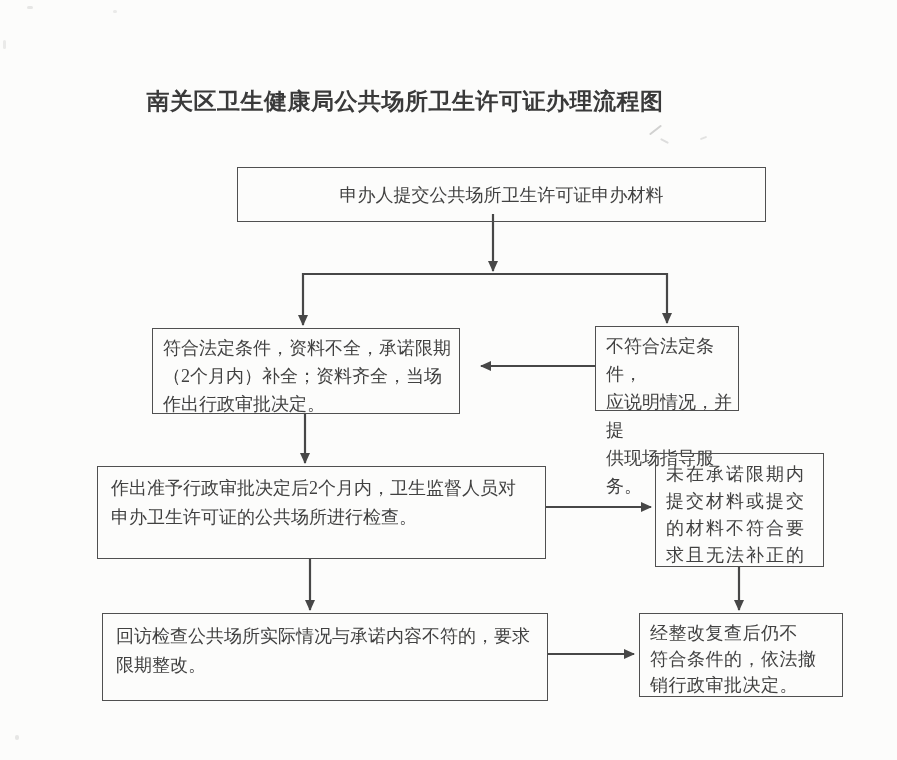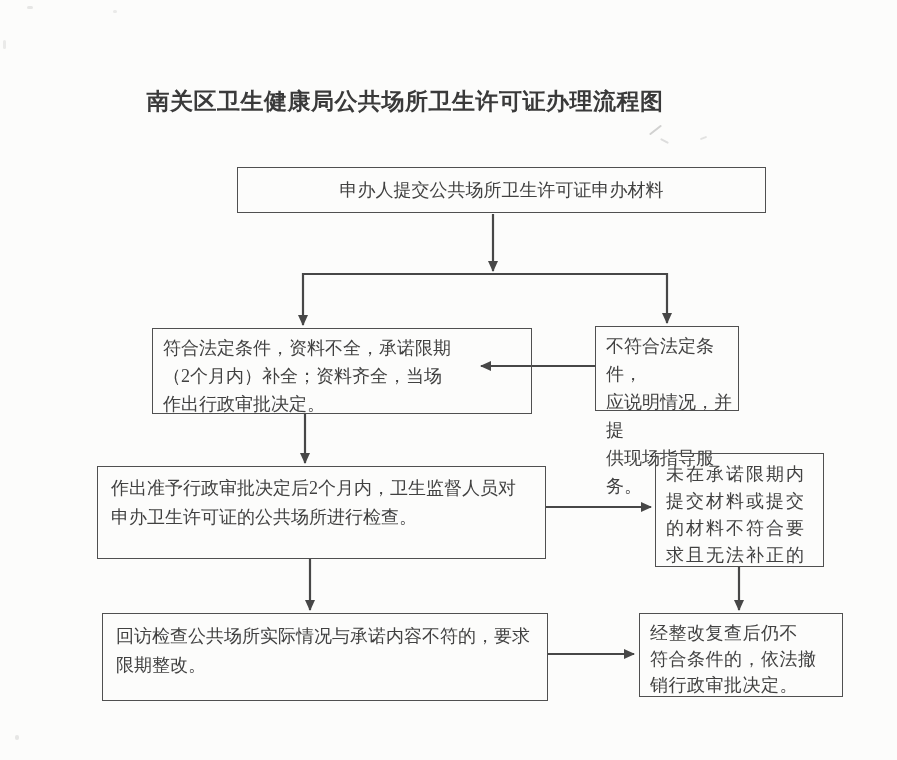--- a/index.html
+++ b/index.html
@@ -24,27 +24,27 @@
     position:absolute;box-sizing:border-box;
     border:1.6px solid #505050;
     background:transparent;
     color:#414141;font-size:18px;
     white-space:pre-line;
   }
   .node.center{
     display:flex;align-items:center;justify-content:center;
     text-align:center;white-space:nowrap;
   }
-  #node-qualified       {left:152px;top:328px;width:380px;height:86px;padding:5px 6px 0 10px;line-height:28px;}
+  #node-qualified       {left:152px;top:328px;width:308px;height:86px;padding:5px 6px 0 10px;line-height:28px;}
   #node-not-qualified   {left:595px;top:326px;width:144px;height:85px;padding:5px 4px 0 10px;line-height:28px;}
   #node-inspection      {left:97px; top:466px;width:449px;height:93px;padding:7px 4px 4px 13px;line-height:29px;}
   #node-overdue         {left:655px;top:453px;width:169px;height:114px;padding:7px 5px 0 10px;line-height:27px;letter-spacing:2px;}
   #node-revisit         {left:102px;top:613px;width:446px;height:88px;padding:8px 2px 0 13px;line-height:29px;}
   #node-revoke          {left:639px;top:613px;width:204px;height:84px;padding:6px 4px 0 10px;line-height:26px;letter-spacing:0.5px;}
-  #node-submit          {left:237px;top:167px;width:529px;height:46px;}
+  #node-submit          {left:237px;top:167px;width:529px;height:55px;}
   svg.arrows{position:absolute;left:0;top:0;width:897px;height:760px;pointer-events:none;}
   svg.arrows line{stroke:#474747;stroke-width:2.2;}
   .artifact{position:absolute;background:rgba(110,110,110,0.30);border-radius:2px;}
   #art1{left:648px;top:129px;width:15px;height:2px;transform:rotate(-38deg);}
   #art2{left:660px;top:140px;width:9px;height:2px;transform:rotate(28deg);opacity:.7;}
   #art3{left:700px;top:137px;width:7px;height:2px;transform:rotate(-20deg);opacity:.6;}
   #art4{left:27px;top:6px;width:6px;height:3px;opacity:.5;}
   #art5{left:113px;top:10px;width:4px;height:3px;opacity:.4;}
   #art6{left:15px;top:735px;width:4px;height:5px;opacity:.5;}
   #art7{left:3px;top:40px;width:3px;height:9px;opacity:.4;}

